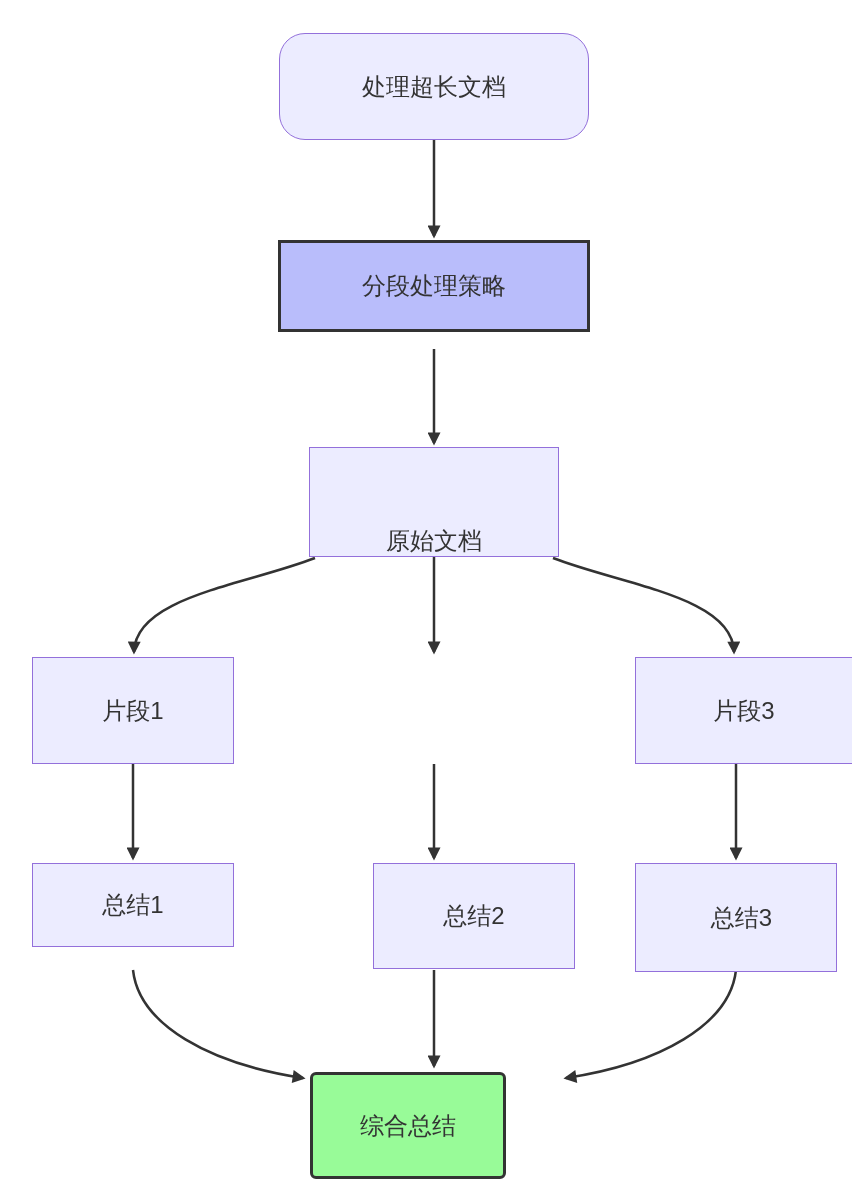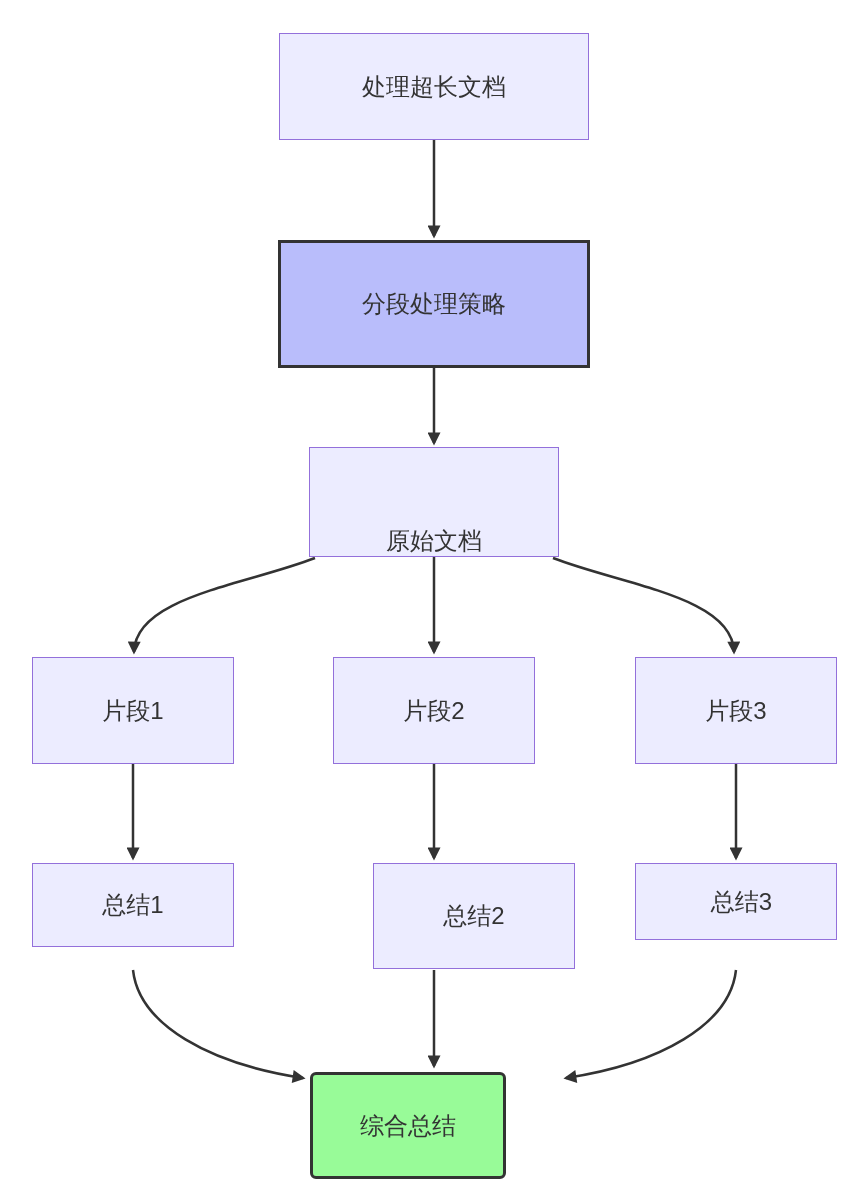--- a/index.html
+++ b/index.html
@@ -73,53 +73,50 @@
     <path class="edge" d="M434,557 L434,652" marker-end="url(#arrow)"></path>
     <path class="edge" d="M553,558 C623,585 733,597 734,652" marker-end="url(#arrow)"></path>
     <path class="edge" d="M133,764 L133,858" marker-end="url(#arrow)"></path>
     <path class="edge" d="M434,764 L434,858" marker-end="url(#arrow)"></path>
     <path class="edge" d="M736,764 L736,858" marker-end="url(#arrow)"></path>
     <path class="edge" d="M133,970 C139,1025 210,1064 303,1078" marker-end="url(#arrow)"></path>
     <path class="edge" d="M434,970 L434,1066" marker-end="url(#arrow)"></path>
     <path class="edge" d="M736,970 C730,1025 659,1064 566,1078" marker-end="url(#arrow)"></path>
   </svg>
 
-  <div class="node" style="left:279px; top:33px; width:310px; height:107px;">
+  <div class="node" style="left:279px; top:33px; width:310px; height:107px;border-radius:26px;">
     <span>处理超长文档</span>
   </div>
 
-  <div class="node emphasis-purple" style="left:278px; top:240px; width:312px; height:128px;">
+  <div class="node emphasis-purple" style="left:278px; top:240px; width:312px; height:92px;">
     <span>分段处理策略</span>
   </div>
 
   <div class="node" style="left:309px; top:447px; width:250px; height:110px;align-items:flex-end;">
     <span>原始文档</span>
   </div>
 
   <div class="node" style="left:32px; top:657px; width:202px; height:107px;">
     <span>片段1</span>
   </div>
 
-  <div class="node" style="left:333px; top:657px; width:202px; height:107px;">
-    <span>片段2</span>
-  </div>
 
-  <div class="node" style="left:635px; top:657px; width:202px; height:107px;">
+  <div class="node" style="left:635px; top:657px; width:218px; height:107px;">
     <span>片段3</span>
   </div>
 
   <div class="node" style="left:32px; top:863px; width:202px; height:84px;">
     <span>总结1</span>
   </div>
 
   <div class="node" style="left:333px; top:863px; width:202px; height:106px;margin-left:40px;">
     <span>总结2</span>
   </div>
 
-  <div class="node" style="left:635px; top:863px; width:202px; height:77px;padding-left:11px;">
+  <div class="node" style="left:635px; top:863px; width:202px; height:109px;padding-left:11px;">
     <span>总结3</span>
   </div>
 
   <div class="node emphasis-green" style="left:310px; top:1072px; width:196px; height:107px;border-radius:6px;">
     <span>综合总结</span>
   </div>
 
 </div>
 
 </body></html>

